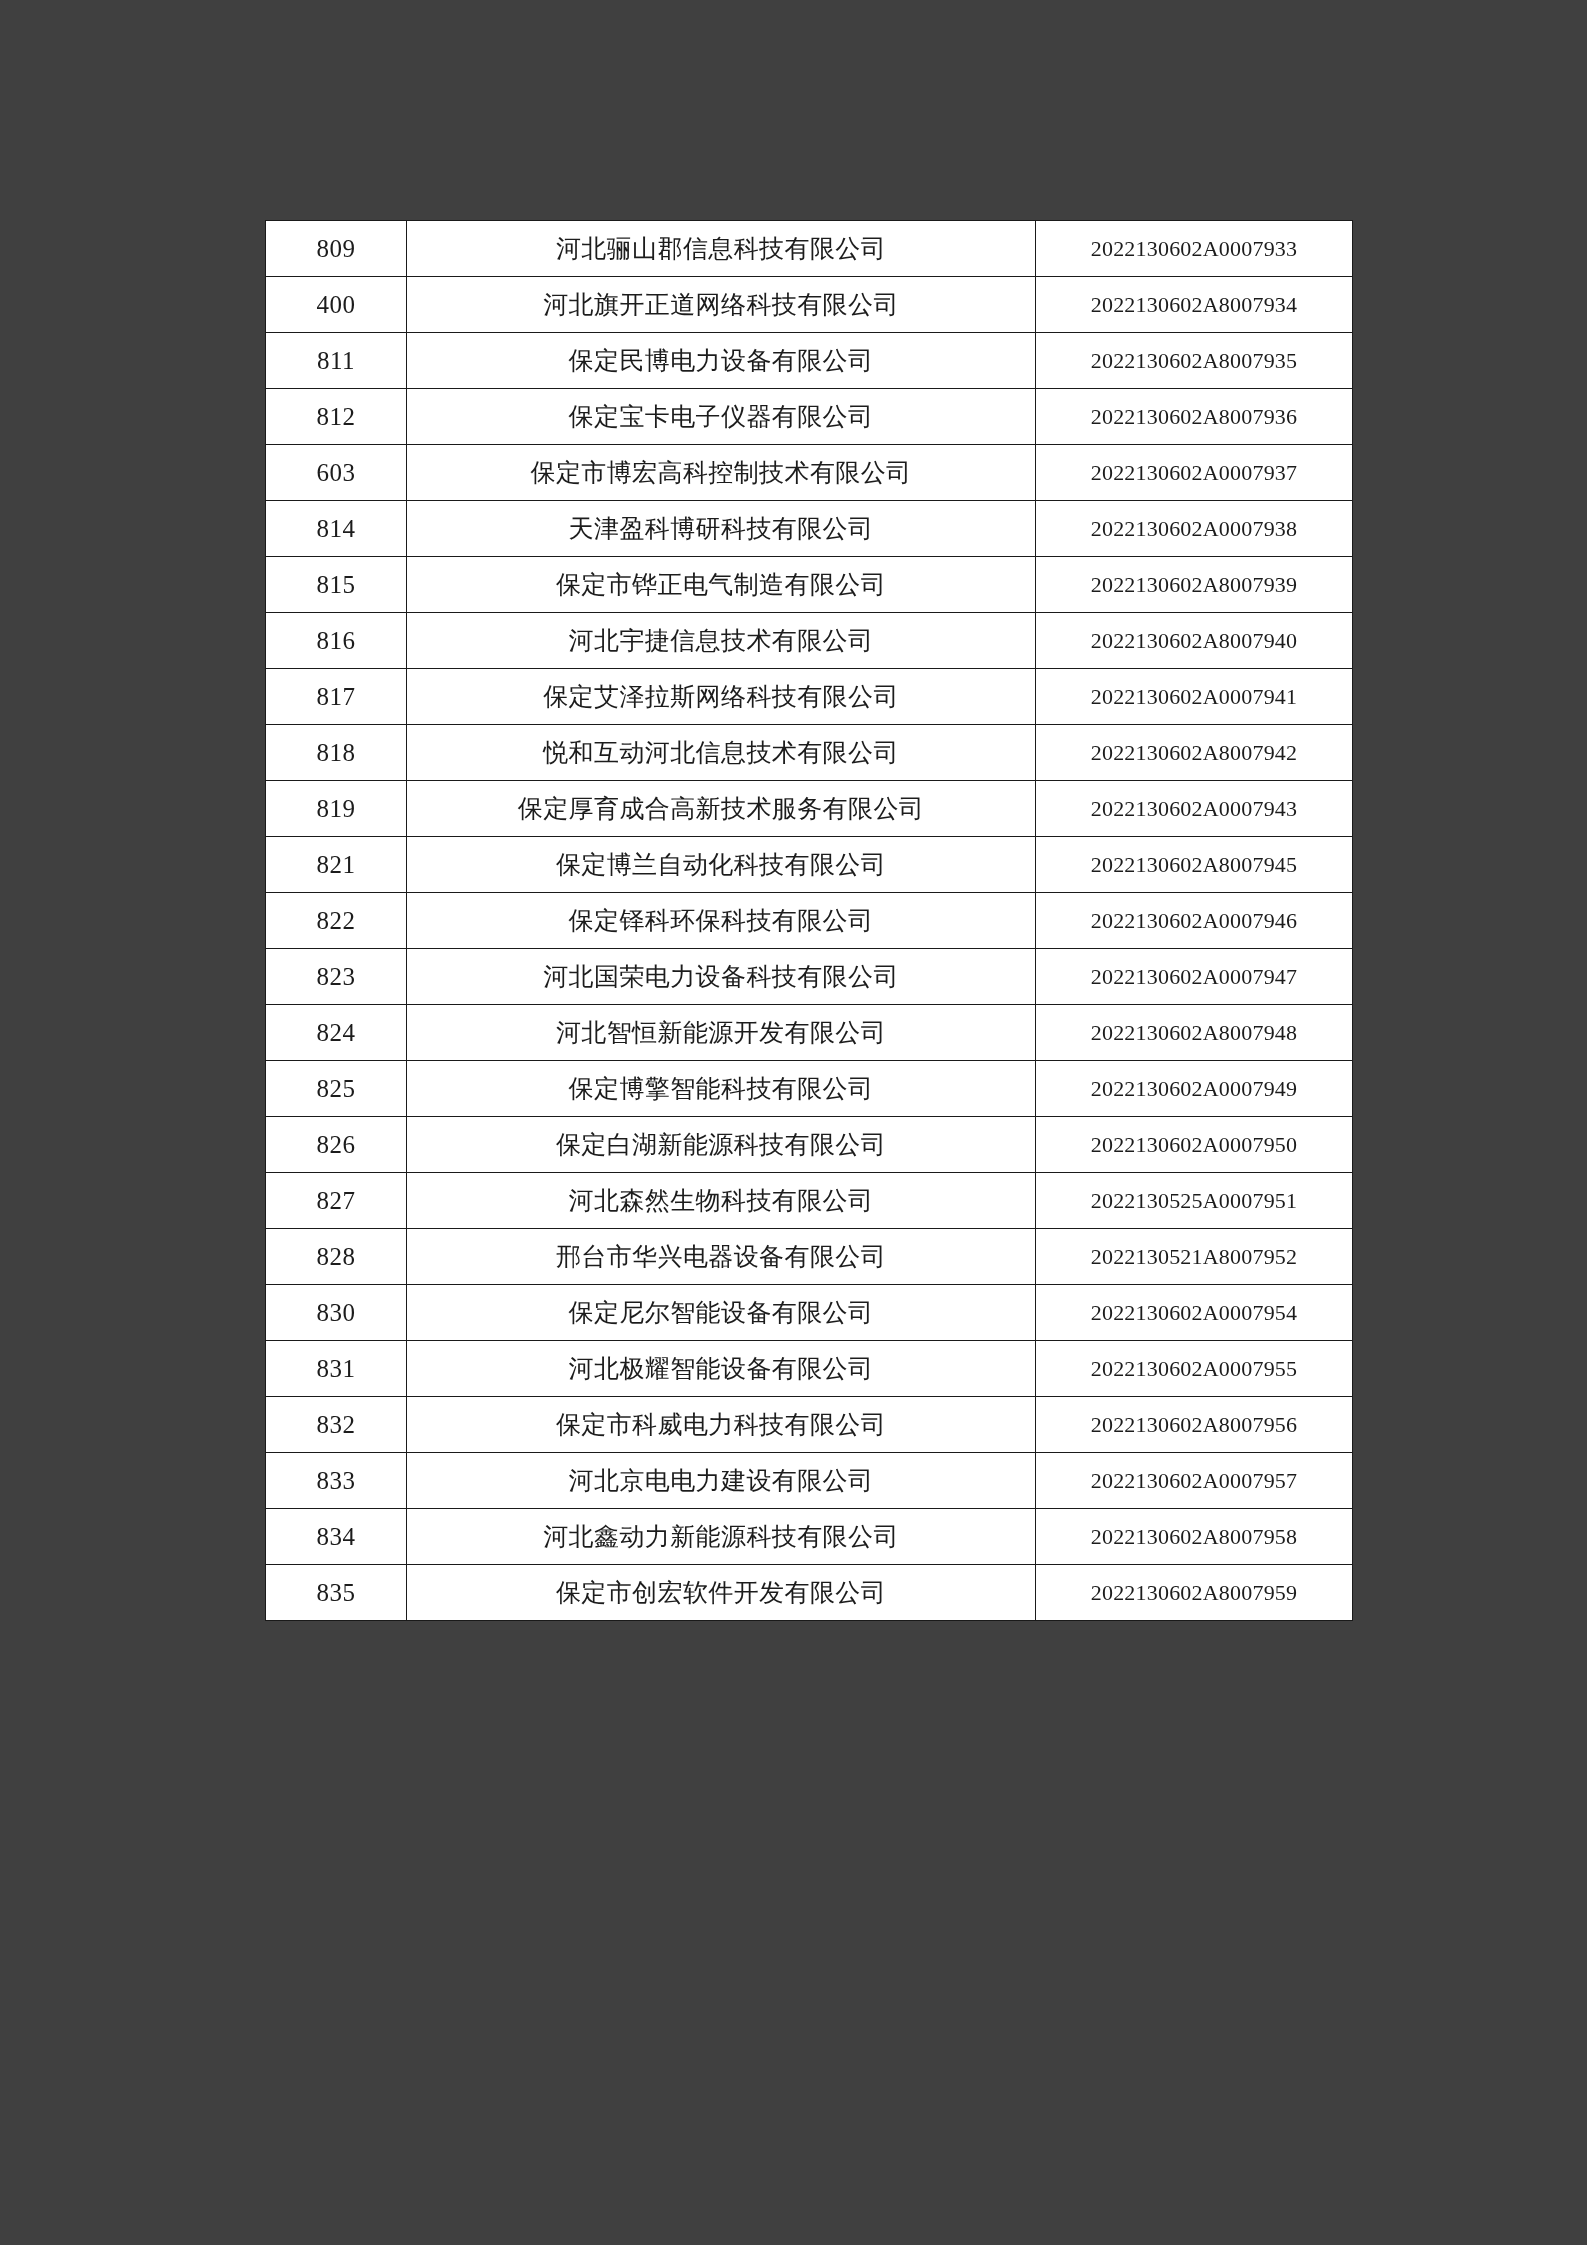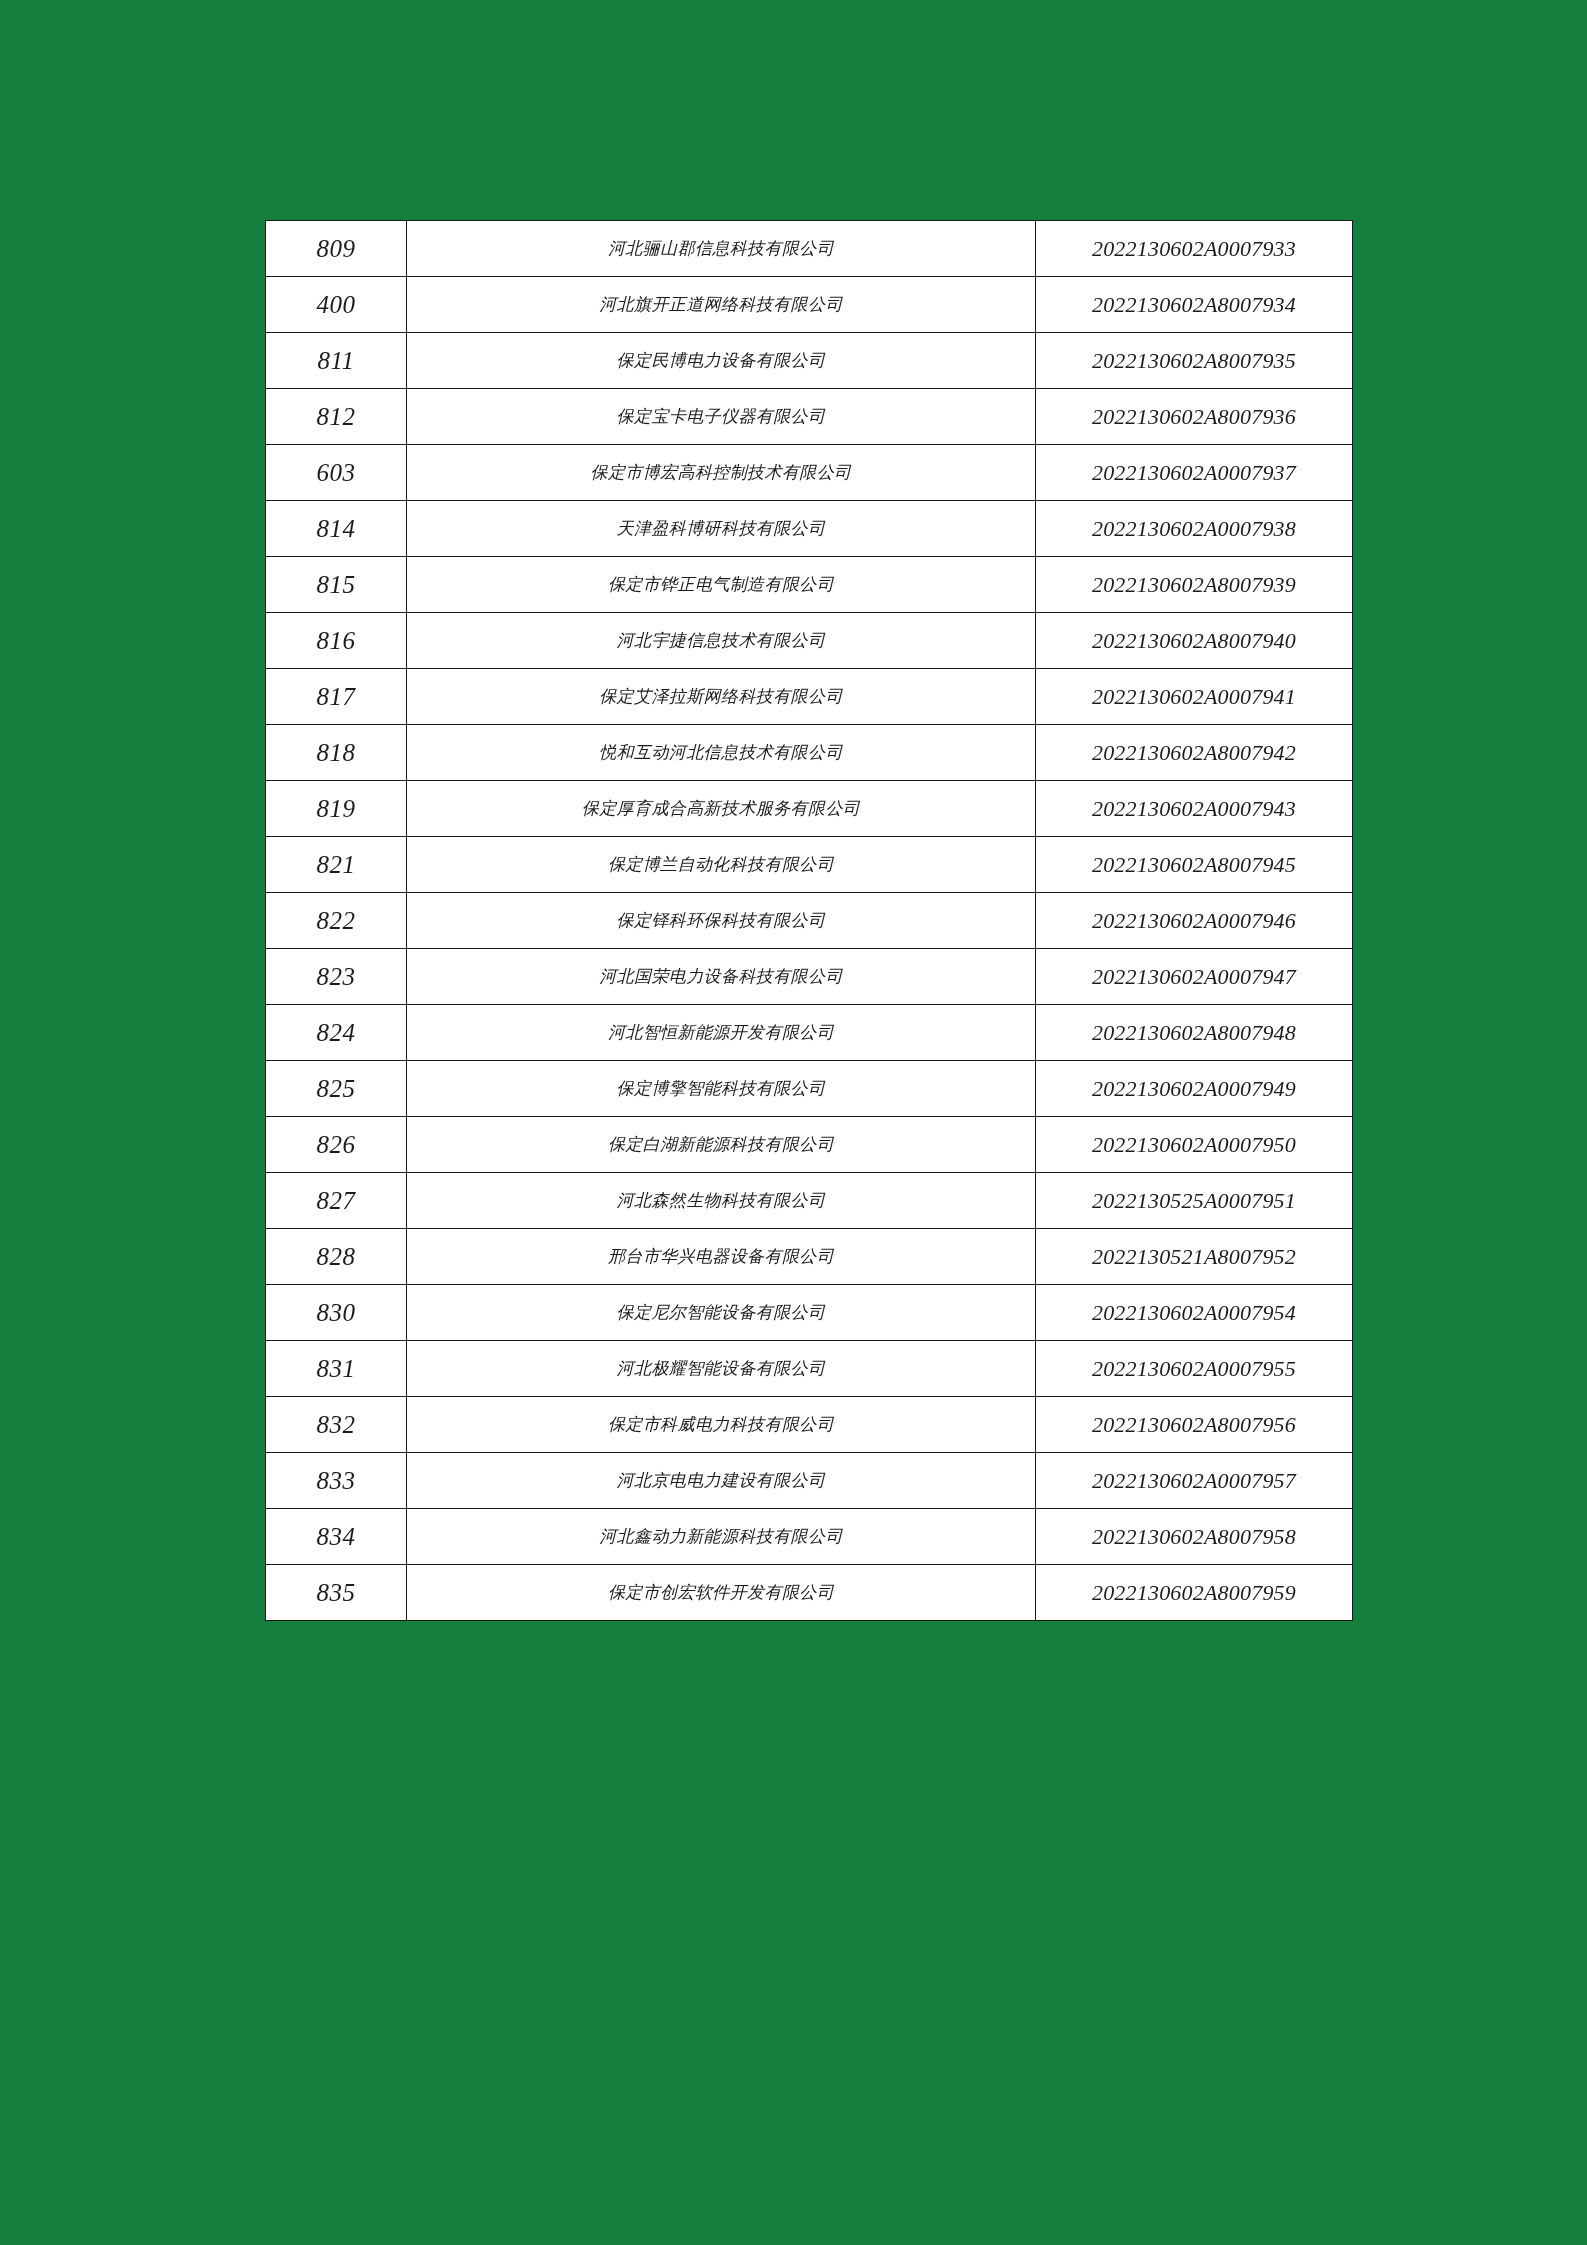--- a/index.html
+++ b/index.html
@@ -10,23 +10,22 @@
   body {
     width: 1587px;
     height: 2245px;
     font-family: "Liberation Serif", "DejaVu Serif", serif;
     -webkit-font-smoothing: antialiased;
   }
   .page {
     position: relative;
     width: 1587px;
     height: 2245px;
-    background: #15803d;
+    background: #404040;
     box-sizing: border-box;
-    font-style: italic;
   }
   .table-wrap {
     position: absolute;
     left: 265px;
     top: 220px;
     width: 1060px;
   }
   table.reg-table {
     border-collapse: collapse;
     width: 1060px;
@@ -43,21 +42,21 @@
   }
   td.col-seq {
     width: 132px;
     font-family: "Liberation Serif", "DejaVu Serif", serif;
     font-size: 25px;
     letter-spacing: 0.5px;
   }
   td.col-name {
     width: 620px;
     font-family: "DejaVu Sans", "Liberation Sans", sans-serif;
-    font-size: 17px;
+    font-size: 25px;
     letter-spacing: 0.4px;
   }
   td.col-code {
     width: 308px;
     font-family: "Liberation Serif", "DejaVu Serif", serif;
     font-size: 22px;
     letter-spacing: 0.2px;
   }
 </style>
 </head>

